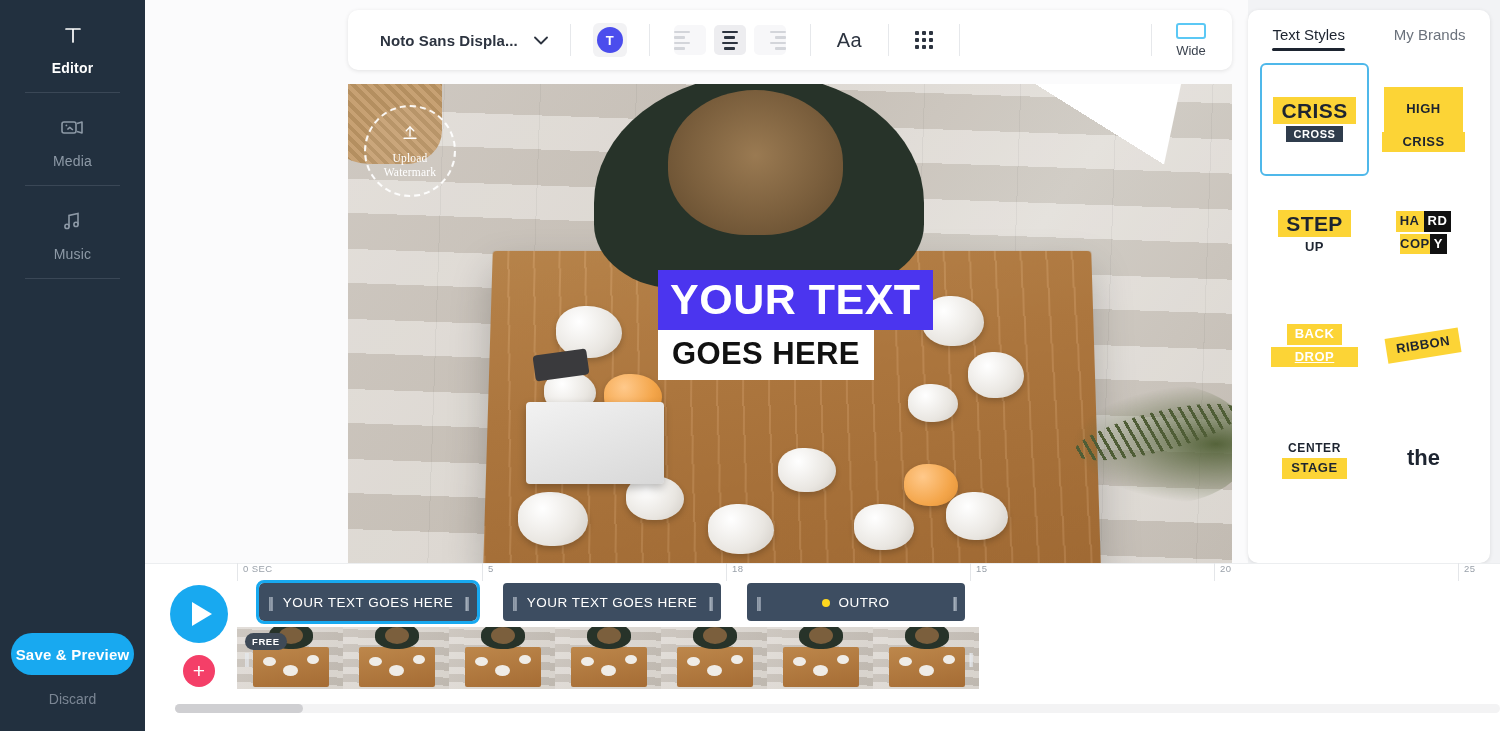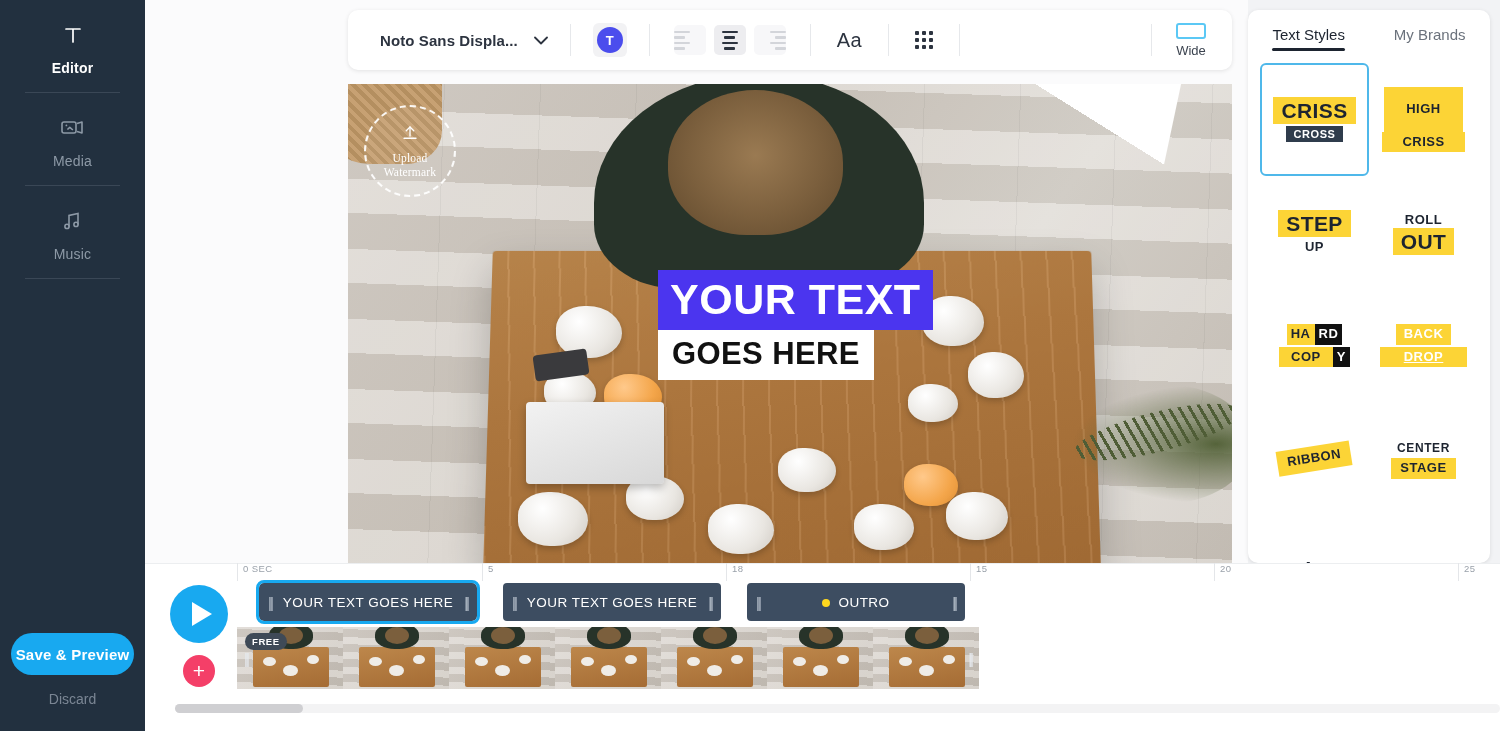--- a/index.html
+++ b/index.html
@@ -453,34 +453,28 @@
         </div>
       </div>
 
       <div class="style-cell">
         <div class="sv">
           <div><span class="yel big p1">STEP</span></div>
           <div><span class="plain mid" style="padding-top:3px;">UP</span></div>
         </div>
       </div>
 
-      <div class="style-cell">
-        <div class="sv">
-          <div><span class="plain mid">ROLL</span></div>
-          <div><span class="yel big p1">OUT</span></div>
-        </div>
-      </div>
 
       <div class="style-cell">
         <div class="sv">
           <div style="margin-bottom:2px;">
             <span class="yel mid" style="padding:3px 4px;">HA</span><span class="blk mid" style="padding:3px 4px;">RD</span>
           </div>
           <div>
-            <span class="yel mid" style="padding:3px 12px;">COP</span><span class="blk mid" style="padding:3px 4px;">Y</span>
+            <span class="yel mid" style="padding:3px 0;">COP</span><span class="blk mid" style="padding:3px 4px;">Y</span>
           </div>
         </div>
       </div>
 
       <div class="style-cell">
         <div class="sv">
           <div style="margin-bottom:2px;"><span class="yel wht mid" style="padding:3px 8px;">BACK</span></div>
           <div><span class="yel wht mid" style="padding:3px 24px;text-decoration:underline;">DROP</span></div>
         </div>
       </div>

